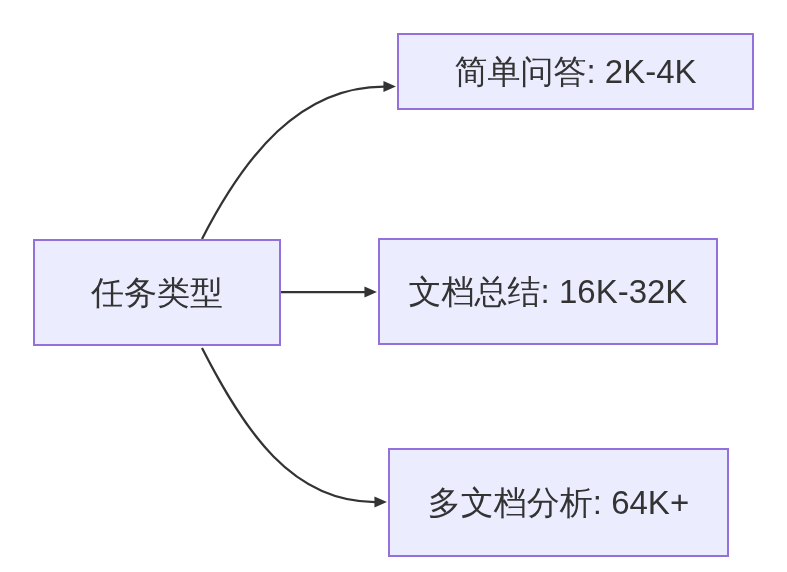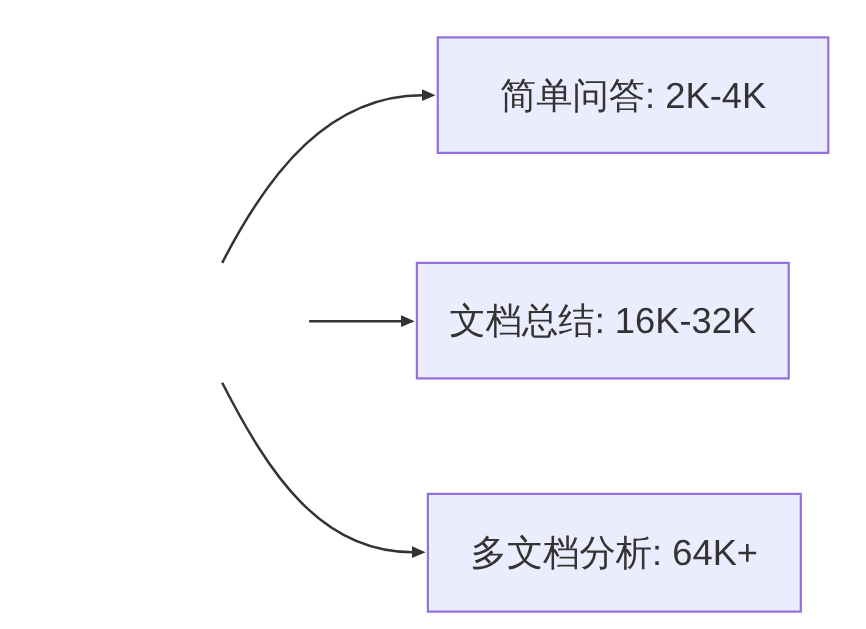--- a/index.html
+++ b/index.html
@@ -46,40 +46,43 @@
     justify-content: center;
     background: var(--node-fill);
     border: 2.5px solid var(--node-border);
     color: var(--node-text);
     font-size: 33px;
     line-height: 1.2;
     white-space: nowrap;
     text-align: center;
   }
   .node-root  { left: 33px;  top: 239px; width: 248px; height: 107px; }
-  .node-child1{ left: 397px; top: 33px;  width: 357px; height: 107px; }
+  .node-child1{ left: 397px; top: 33px;  width: 357px; height: 77px; }
   .node-child2{ left: 378px; top: 238px; width: 340px; height: 107px; }
   .node-child3{ left: 388px; top: 448px; width: 341px; height: 109px; }
 </style>
 </head>
 <body>
 
 <div class="canvas">
 
   <svg class="edges-layer" width="787" height="572" viewBox="0 0 787 572" xmlns="http://www.w3.org/2000/svg">
     <defs>
       <marker id="arrow" viewBox="0 0 12 12" refX="0.5" refY="6" markerWidth="13" markerHeight="13" orient="auto" markerUnits="userSpaceOnUse">
         <path class="arrowhead" d="M0,1 L11.5,6 L0,11 Z"></path>
       </marker>
     </defs>
     <path class="edge-path" marker-end="url(#arrow)" d="M202,239 C245,155 300,86.5 384,86.5"></path>
     <path class="edge-path" marker-end="url(#arrow)" d="M281,292 L365,292"></path>
     <path class="edge-path" marker-end="url(#arrow)" d="M202,348 C245,432 292,502 375,502"></path>
   </svg>
 
+  <div class="node node-root">
+    <span>任务类型</span>
+  </div>
 
   <div class="node node-child1">
     <span>简单问答: 2K-4K</span>
   </div>
 
   <div class="node node-child2">
     <span>文档总结: 16K-32K</span>
   </div>
 
   <div class="node node-child3">

